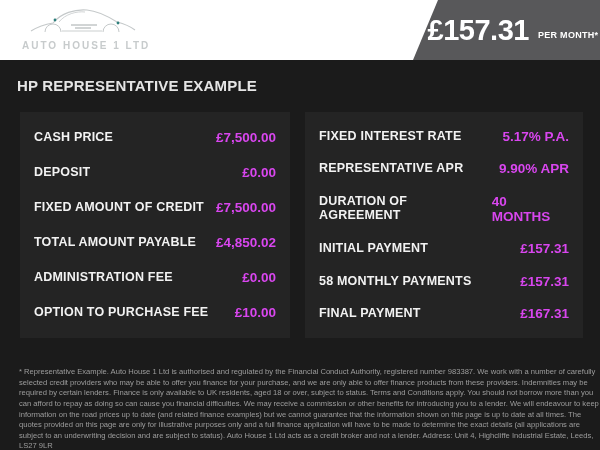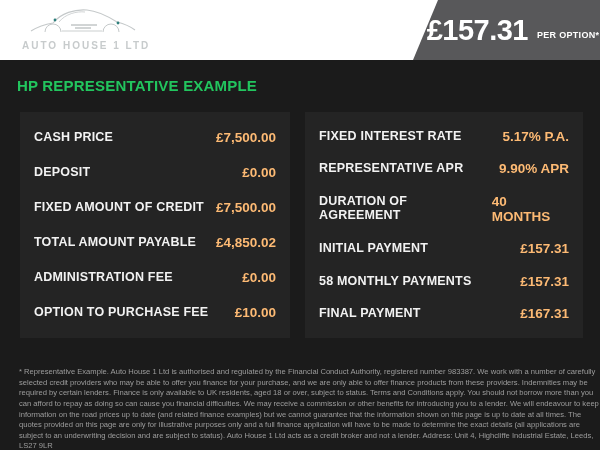--- a/index.html
+++ b/index.html
@@ -27,34 +27,34 @@
   .badge-amount {
     color:#ffffff; font-size:29px; font-weight:bold; letter-spacing:-0.5px;
   }
   .badge-period {
     color:#ffffff; font-size:9px; font-weight:bold; letter-spacing:0.3px;
     margin-top:9px;
   }
   
   .title {
     position:absolute; top:77px; left:17px;
-    color:#22c55e; font-size:15px; font-weight:bold; letter-spacing:0.2px;
+    color:#e5e5e5; font-size:15px; font-weight:bold; letter-spacing:0.2px;
   }
   
   .panels { position:absolute; top:112px; left:20px; display:flex; gap:15px; }
   .panel {
     background:#242424; height:226px; box-sizing:border-box;
     display:flex; flex-direction:column; justify-content:space-around;
     padding:8px 14px;
   }
   .panel.left  { width:270px; }
   .panel.right { width:278px; }
   .row { display:flex; justify-content:space-between; align-items:flex-start; }
   .lbl { color:#f2f2f2; font-size:12.5px; font-weight:bold; letter-spacing:0.2px; }
-  .val { color:#fdba74; font-size:13.5px; font-weight:bold; }
+  .val { color:#d946ef; font-size:13.5px; font-weight:bold; }
   
   .disclaimer {
     position:absolute; top:356px; left:8px; width:586px; margin:11px;
     color:#9d9d9d; font-size:7.6px; line-height:1.4; text-align:left;
   }
 </style>
 </head>
 <body>
 
 <div class="page">
@@ -69,21 +69,21 @@
         <path d="M34 19 C40 11 52 8 60 9" stroke="#c5c9ca" stroke-width="0.8" fill="none"></path>
         <path d="M46 22 H72 M50 25 h16" stroke="#9aa0a2" stroke-width="0.9"></path>
         <circle cx="30" cy="17" r="1.4" fill="#2e7f7c"></circle>
         <circle cx="93" cy="20" r="1.4" fill="#2e7f7c"></circle>
       </svg>
       <div class="logo-text">AUTO HOUSE 1 LTD</div>
     </div>
 
     <div class="badge">
       <span class="badge-amount">£157.31</span>
-      <span class="badge-period">PER OPTION*</span>
+      <span class="badge-period">PER MONTH*</span>
     </div>
   </header>
 
   <div class="title">HP REPRESENTATIVE EXAMPLE</div>
 
   <div class="panels">
     <section class="panel left">
       <div class="row">
         <span class="lbl">CASH PRICE</span>
         <span class="val">£7,500.00</span>

